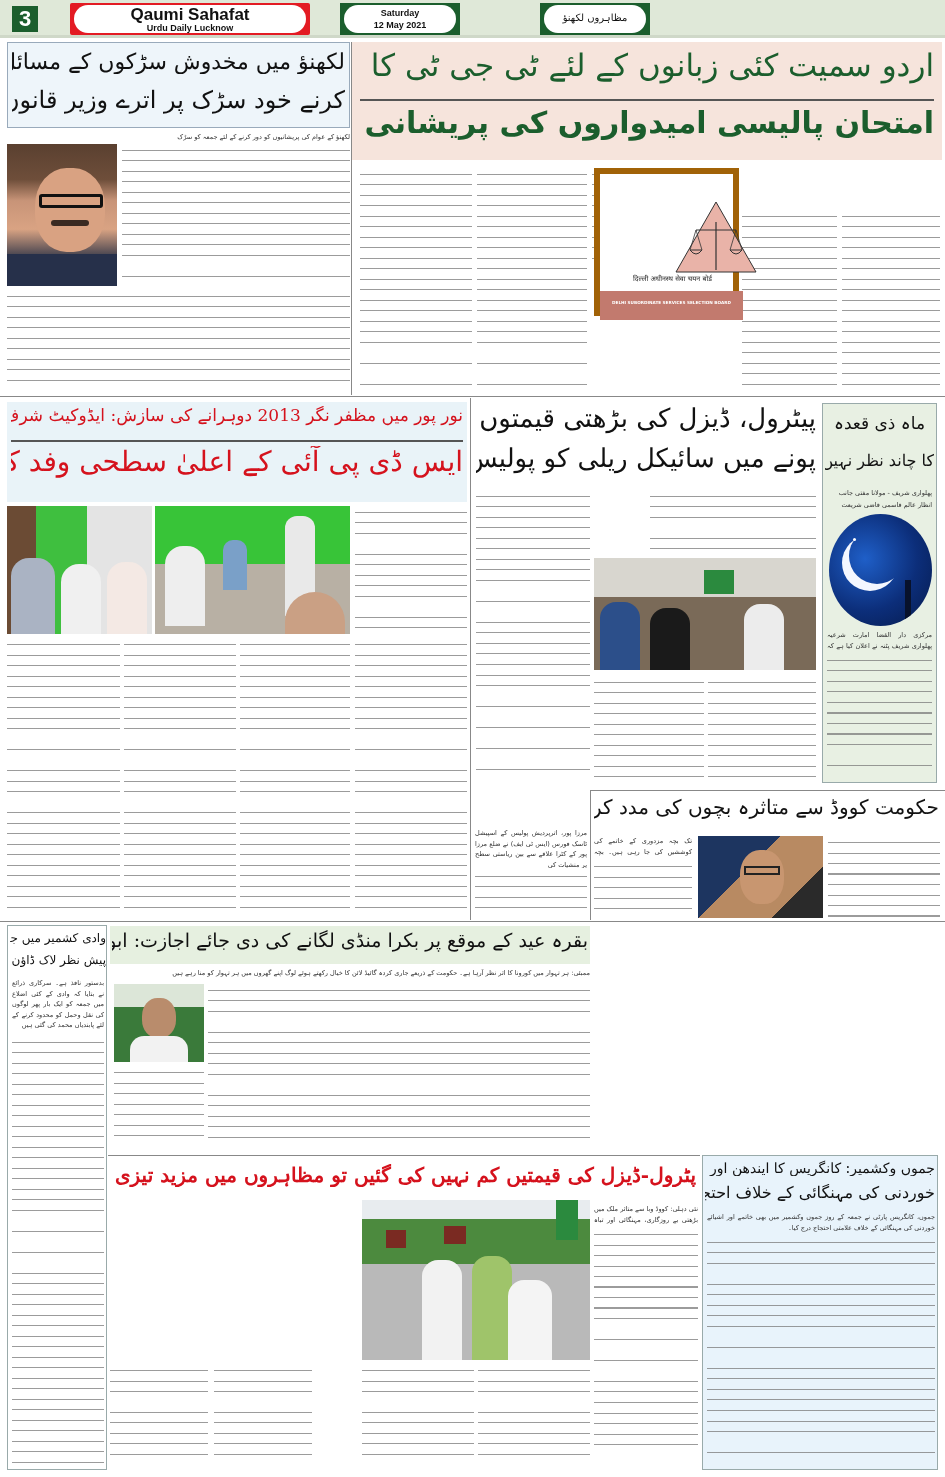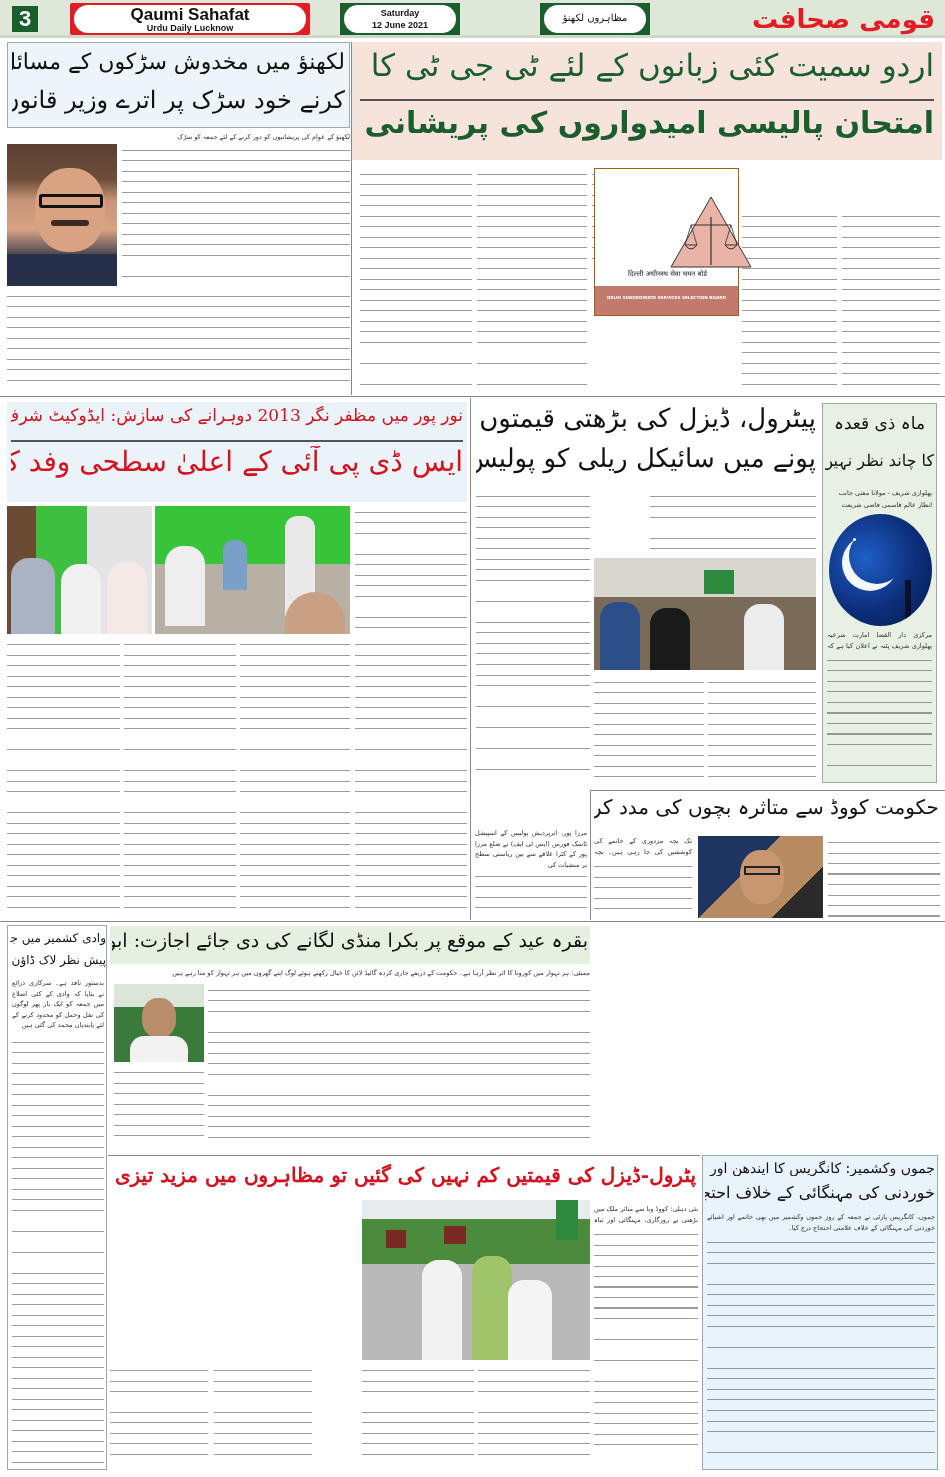--- a/index.html
+++ b/index.html
@@ -35,43 +35,42 @@
   <div class="abs page-num">3</div>
   <div class="abs brand-box">
     <div class="brand-pill">
       <span class="brand-title">Qaumi Sahafat</span>
       <span class="brand-sub">Urdu Daily Lucknow</span>
     </div>
   </div>
   <div class="abs date-box">
     <div class="date-pill">
       <div>Saturday</div>
-      <div>12 June 2021</div>
+      <div>12 May 2021</div>
     </div>
   </div>
   <div class="abs roznama-box">
     <div class="roznama-pill">مظاہروں لکھنؤ</div>
   </div>
-  <div class="abs urdu-brand">قومی صحافت</div>
 </div>
 
 <div class="abs" style="left:352px; top:42px; width:593px; height:355px;">
   <div class="abs" style="left:0; top:0; width:590px; height:118px; background:#f6e4dc;">
     <div class="abs hl" style="left:8px; top:6px; width:574px; font-size:31px; color:#1b5e2d;">اردو سمیت کئی زبانوں کے لئے ٹی جی ٹی کا نوٹیفکیشن جاری</div>
     <div class="abs hr" style="left:8px; top:57px; width:574px;"></div>
     <div class="abs hl" style="left:8px; top:64px; width:574px; font-size:30px; font-weight:bold; font-family:'DejaVu Sans',sans-serif; color:#1b5e2d;">امتحان پالیسی امیدواروں کی پریشانی کا باعث</div>
   </div>
 
   <div class="abs lines" style="left:490px; top:168px; width:98px; height:180px;"></div>
   <div class="abs lines" style="left:390px; top:168px; width:95px; height:180px;"></div>
   <div class="abs lines" style="left:240px; top:126px; width:145px; height:98px;"></div>
   <div class="abs lines" style="left:125px; top:126px; width:110px; height:222px;"></div>
   <div class="abs lines" style="left:8px; top:126px; width:112px; height:222px;"></div>
 
-  <div class="abs" style="left:242px; top:126px; width:145px; height:148px; background:#fff; border:1px solid #a16207;padding-left:44px;">
+  <div class="abs" style="left:242px; top:126px; width:145px; height:148px; background:#fff; border:6px solid #a16207;padding-left:44px;">
     <svg width="145" height="148">
       <polygon points="72,28 112,98 32,98" fill="#e9b3a8" stroke="#333" stroke-width="1"></polygon>
       <line x1="72" y1="48" x2="72" y2="96" stroke="#333" stroke-width="1.2"></line>
       <line x1="52" y1="56" x2="92" y2="56" stroke="#333" stroke-width="1.2"></line>
       <path d="M46,76 Q52,84 58,76 Z" fill="none" stroke="#333"></path>
       <path d="M86,76 Q92,84 98,76 Z" fill="none" stroke="#333"></path>
       <line x1="52" y1="56" x2="46" y2="76" stroke="#333" stroke-width=".8"></line>
       <line x1="52" y1="56" x2="58" y2="76" stroke="#333" stroke-width=".8"></line>
       <line x1="92" y1="56" x2="86" y2="76" stroke="#333" stroke-width=".8"></line>
       <line x1="92" y1="56" x2="98" y2="76" stroke="#333" stroke-width=".8"></line>

